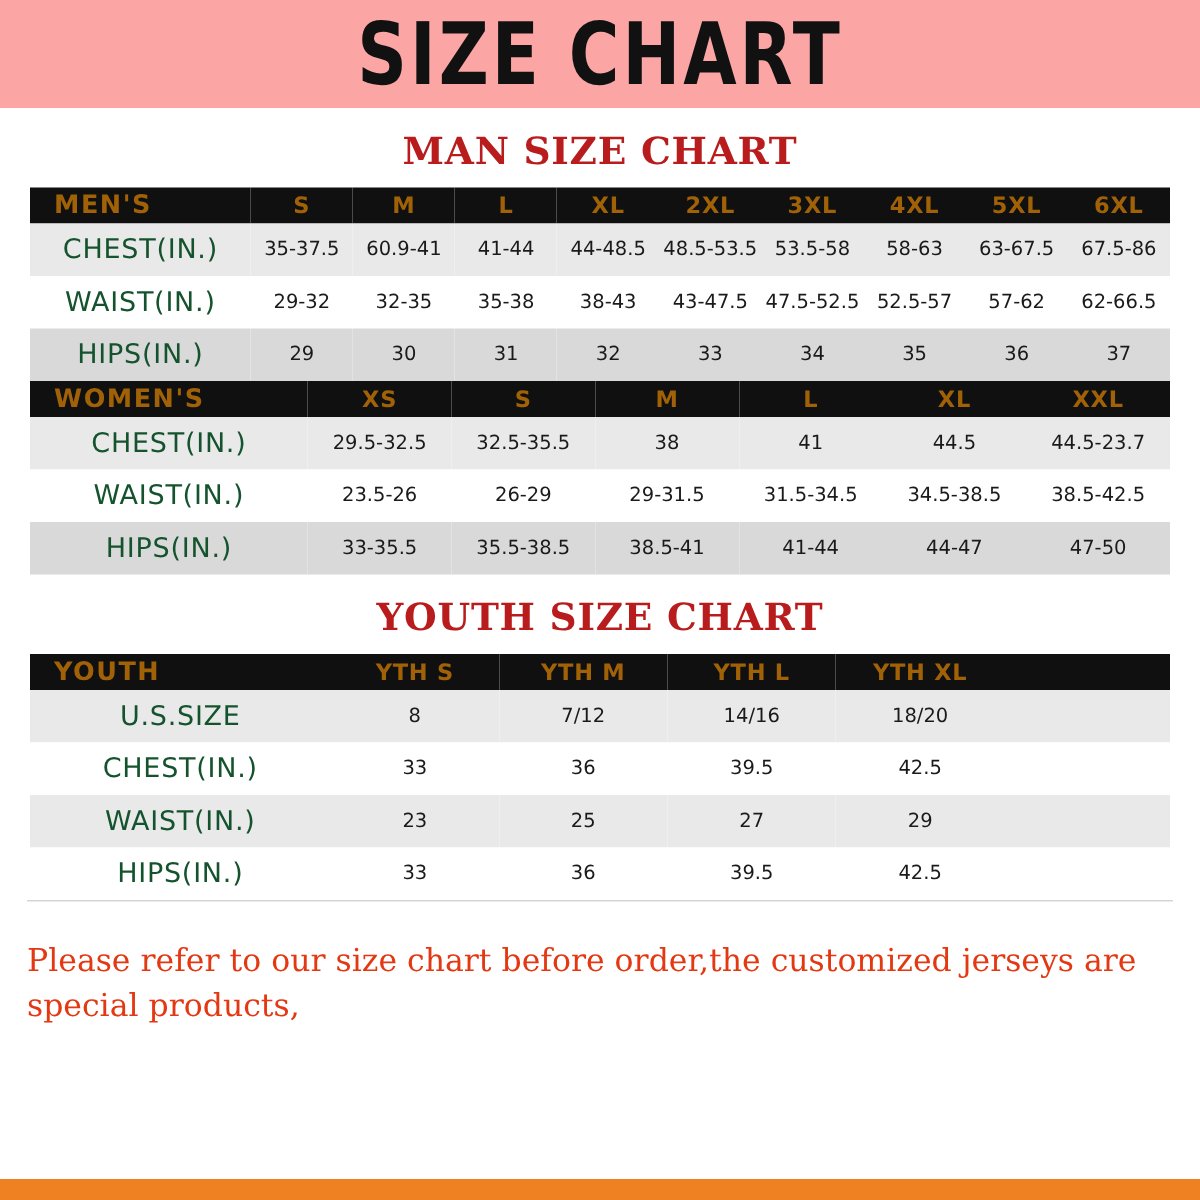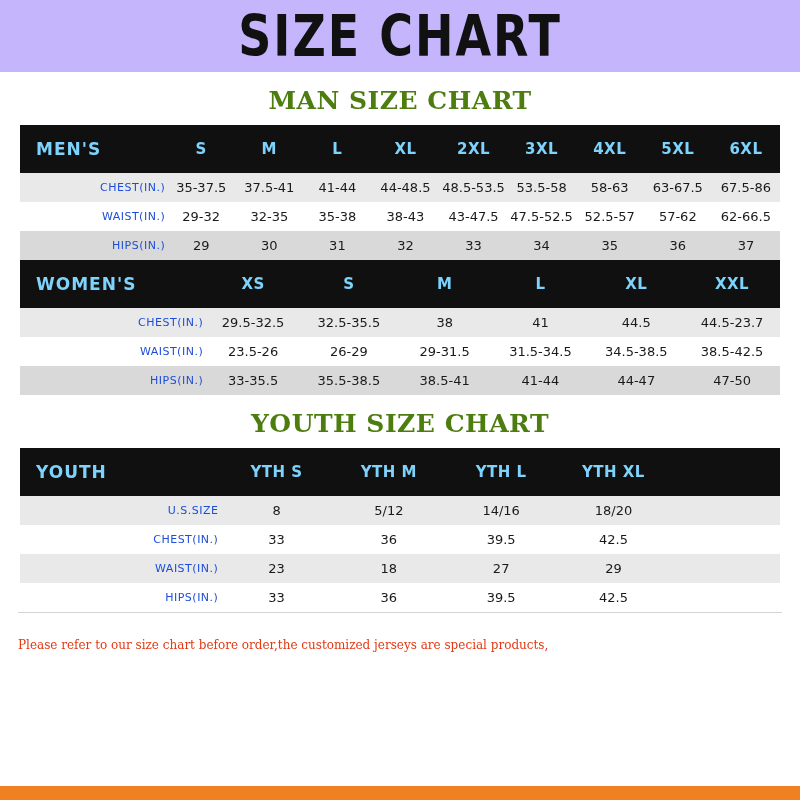--- a/index.html
+++ b/index.html
@@ -16,21 +16,21 @@
   .page {
     position: relative;
     width: 800px;
     height: 800px;
     background: #ffffff;
     box-sizing: border-box;
   }
   .header-bar {
     width: 100%;
     height: 72px;
-    background: #c4b5fd;
+    background: #fca5a5;
     display: flex;
     align-items: center;
     justify-content: center;
     overflow: hidden;
   }
   .header-title {
     font-family: "DejaVu Sans", sans-serif;
     font-weight: bold;
     font-size: 46px;
     letter-spacing: 2px;
@@ -40,68 +40,68 @@
   }
   .section {
     padding: 0 20px;
     box-sizing: border-box;
   }
   .section-title {
     text-align: center;
     font-family: "DejaVu Serif", serif;
     font-weight: bold;
     font-size: 25px;
-    color: #4d7c0f;
+    color: #b91c1c;
     letter-spacing: 0.5px;
     margin: 14px 0 10px 0;
   }
   table.size-table {
     width: 100%;
     border-collapse: collapse;
     table-layout: fixed;
   }
   table.size-table th {
     background: #101010;
-    color: #7dd3fc;
+    color: #a16207;
     font-family: "DejaVu Sans", sans-serif;
     font-weight: bold;
     font-size: 15px;
-    padding: 14px 2px;
+    padding: 2px 2px;
     text-align: center;
     letter-spacing: 0.5px;
   }
   table.size-table th.rowhead {
     text-align: left;
     padding-left: 16px;
     font-size: 17px;
     letter-spacing: 1px;
   }
   table.size-table td {
     font-family: "DejaVu Sans", sans-serif;
     font-size: 13px;
     color: #1a1a1a;
     text-align: center;
     padding: 7px 2px;
   }
   table.size-table td.rowhead {
-    font-size: 11px;
+    font-size: 18px;
     letter-spacing: 0.5px;
-    text-align: right;
-    color: #1d4ed8;
+    text-align: center;
+    color: #14532d;
   }
   tr.band-light td { background: #e9e9e9; }
   tr.band-white td { background: #ffffff; }
   tr.band-mid td { background: #d9d9d9; }
 
   .footer-note {
     margin-top: 16px;
     padding: 8px 18px 0 18px;
     color: #e33812;
     font-family: "DejaVu Serif", serif;
-    font-size: 12px;
+    font-size: 21px;
     line-height: 1.45;
     text-align: left;
   }
   .footer-sep {
     margin: 0 18px;
     border-top: 1px solid #d5d5d5;
   }
   .bottom-bar {
     position: absolute;
     left: 0;
@@ -134,21 +134,21 @@
           <th>3XL</th>
           <th>4XL</th>
           <th>5XL</th>
           <th>6XL</th>
         </tr>
       </thead>
       <tbody>
         <tr class="band-light">
           <td class="rowhead">CHEST(IN.)</td>
           <td>35-37.5</td>
-          <td>37.5-41</td>
+          <td>60.9-41</td>
           <td>41-44</td>
           <td>44-48.5</td>
           <td>48.5-53.5</td>
           <td>53.5-58</td>
           <td>58-63</td>
           <td>63-67.5</td>
           <td>67.5-86</td>
         </tr>
         <tr class="band-white">
           <td class="rowhead">WAIST(IN.)</td>
@@ -233,37 +233,37 @@
           <th>YTH M</th>
           <th>YTH L</th>
           <th>YTH XL</th>
           <th style="width:14%"></th>
         </tr>
       </thead>
       <tbody>
         <tr class="band-light">
           <td class="rowhead">U.S.SIZE</td>
           <td>8</td>
-          <td>5/12</td>
+          <td>7/12</td>
           <td>14/16</td>
           <td>18/20</td>
           <td></td>
         </tr>
         <tr class="band-white">
           <td class="rowhead">CHEST(IN.)</td>
           <td>33</td>
           <td>36</td>
           <td>39.5</td>
           <td>42.5</td>
           <td></td>
         </tr>
         <tr class="band-light">
           <td class="rowhead">WAIST(IN.)</td>
           <td>23</td>
-          <td>18</td>
+          <td>25</td>
           <td>27</td>
           <td>29</td>
           <td></td>
         </tr>
         <tr class="band-white">
           <td class="rowhead">HIPS(IN.)</td>
           <td>33</td>
           <td>36</td>
           <td>39.5</td>
           <td>42.5</td>

